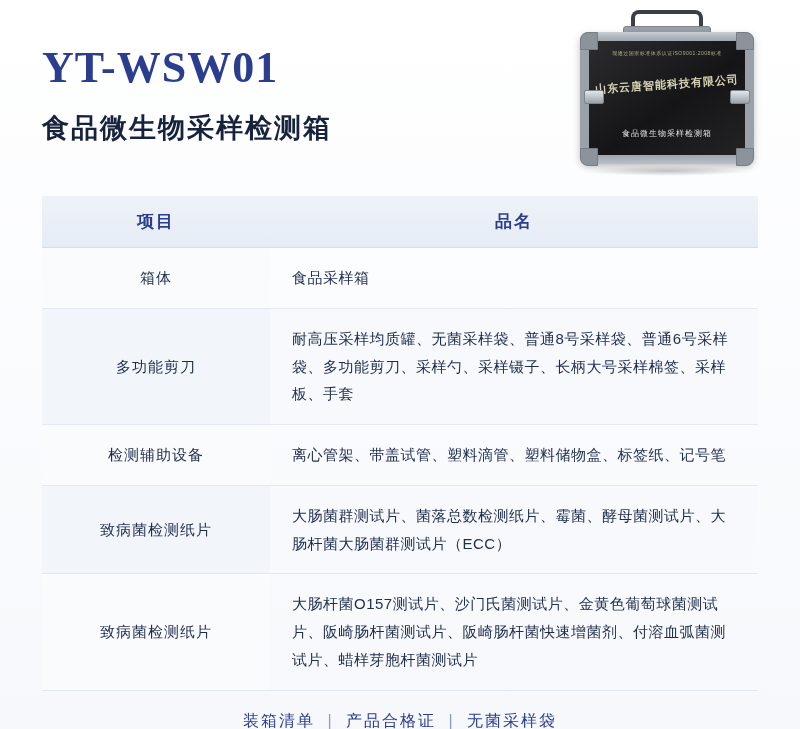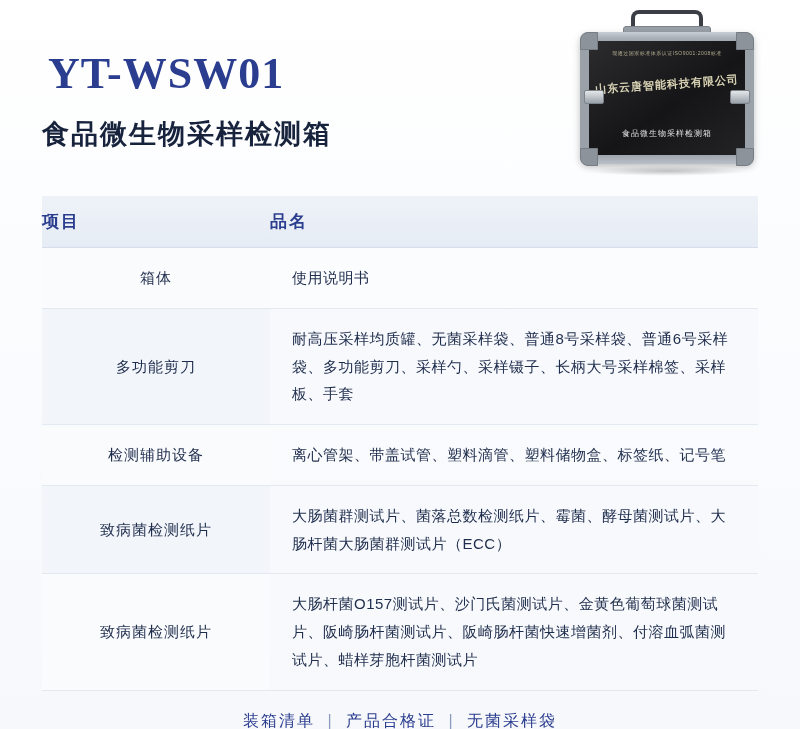--- a/index.html
+++ b/index.html
@@ -32,21 +32,21 @@
     left: 42px;
     top: 44px;
   }
   .model-title {
     font-family: "Liberation Serif", serif;
     font-size: 44px;
     font-weight: bold;
     letter-spacing: 1px;
     color: #2b3d8f;
     line-height: 1.1;
-    margin: 6px;
+    margin: 0;
   }
   .product-name {
     margin-top: 18px;
     font-size: 27px;
     font-weight: bold;
     color: #17233d;
     letter-spacing: 2px;
   }
 
   
@@ -180,21 +180,21 @@
   table.spec col.c1 { width: 228px; }
   table.spec col.c2 { width: 488px; }
 
   table.spec thead th {
     font-size: 17px;
     font-weight: bold;
     color: #2b3d8f;
     padding: 14px 0;
     background: linear-gradient(180deg, #eef2f8 0%, #e6ecf5 100%);
     border-bottom: 1px solid #d5deea;
-    text-align: left;
+    text-align: center;
     letter-spacing: 2px;
   }
   table.spec tbody td {
     border-bottom: 1px solid #e3e9f1;
     font-size: 15px;
     line-height: 1.85;
     color: #1f2d4d;
     vertical-align: middle;
     margin-top: 40px;
   }
@@ -266,21 +266,21 @@
         </colgroup>
       <thead>
         <tr>
           <th>项目</th>
           <th>品名</th>
         </tr>
       </thead>
       <tbody>
         <tr>
           <td class="item">箱体</td>
-          <td class="value">使用说明书</td>
+          <td class="value">食品采样箱</td>
         </tr>
         <tr class="alt">
           <td class="item">多功能剪刀</td>
           <td class="value">耐高压采样均质罐、无菌采样袋、普通8号采样袋、普通6号采样袋、多功能剪刀、采样勺、采样镊子、长柄大号采样棉签、采样板、手套</td>
         </tr>
         <tr>
           <td class="item">检测辅助设备</td>
           <td class="value">离心管架、带盖试管、塑料滴管、塑料储物盒、标签纸、记号笔</td>
         </tr>
         <tr class="alt">

